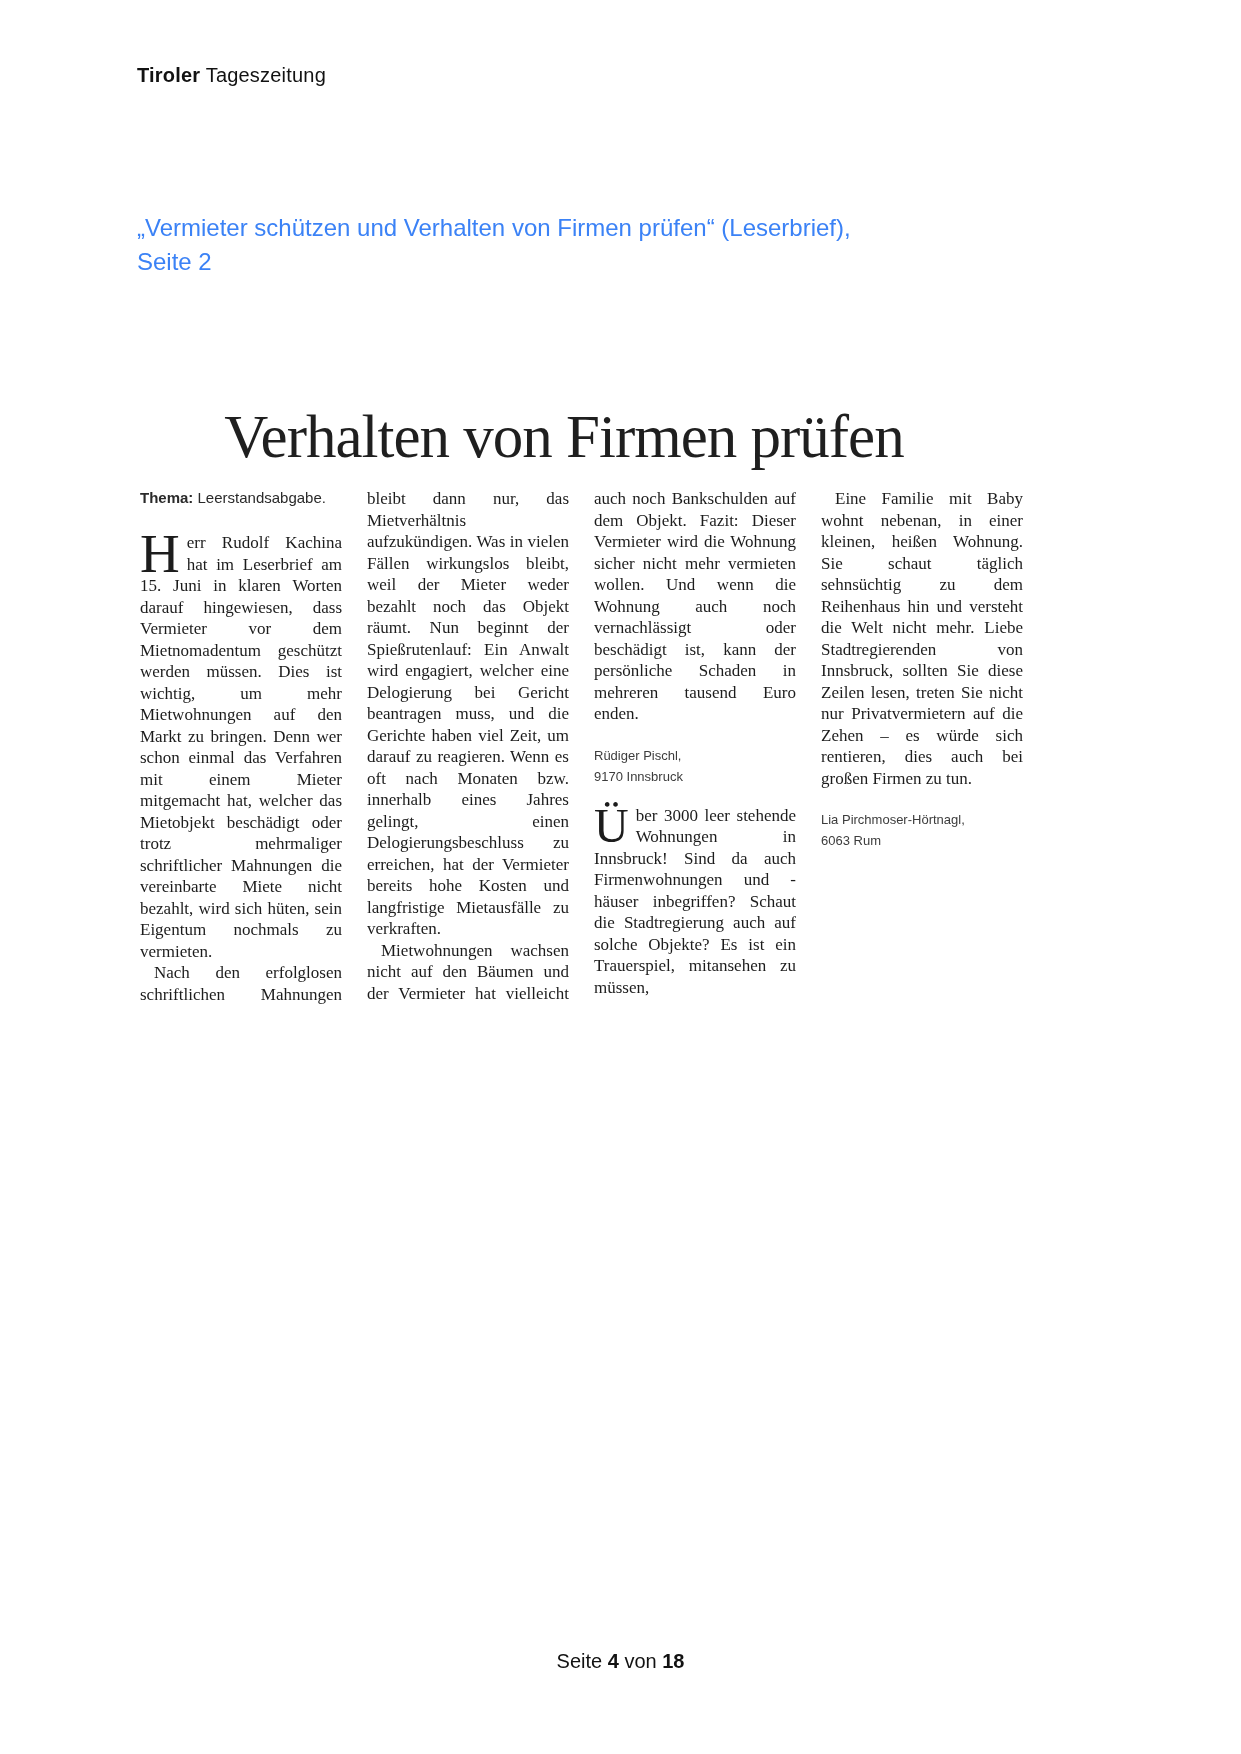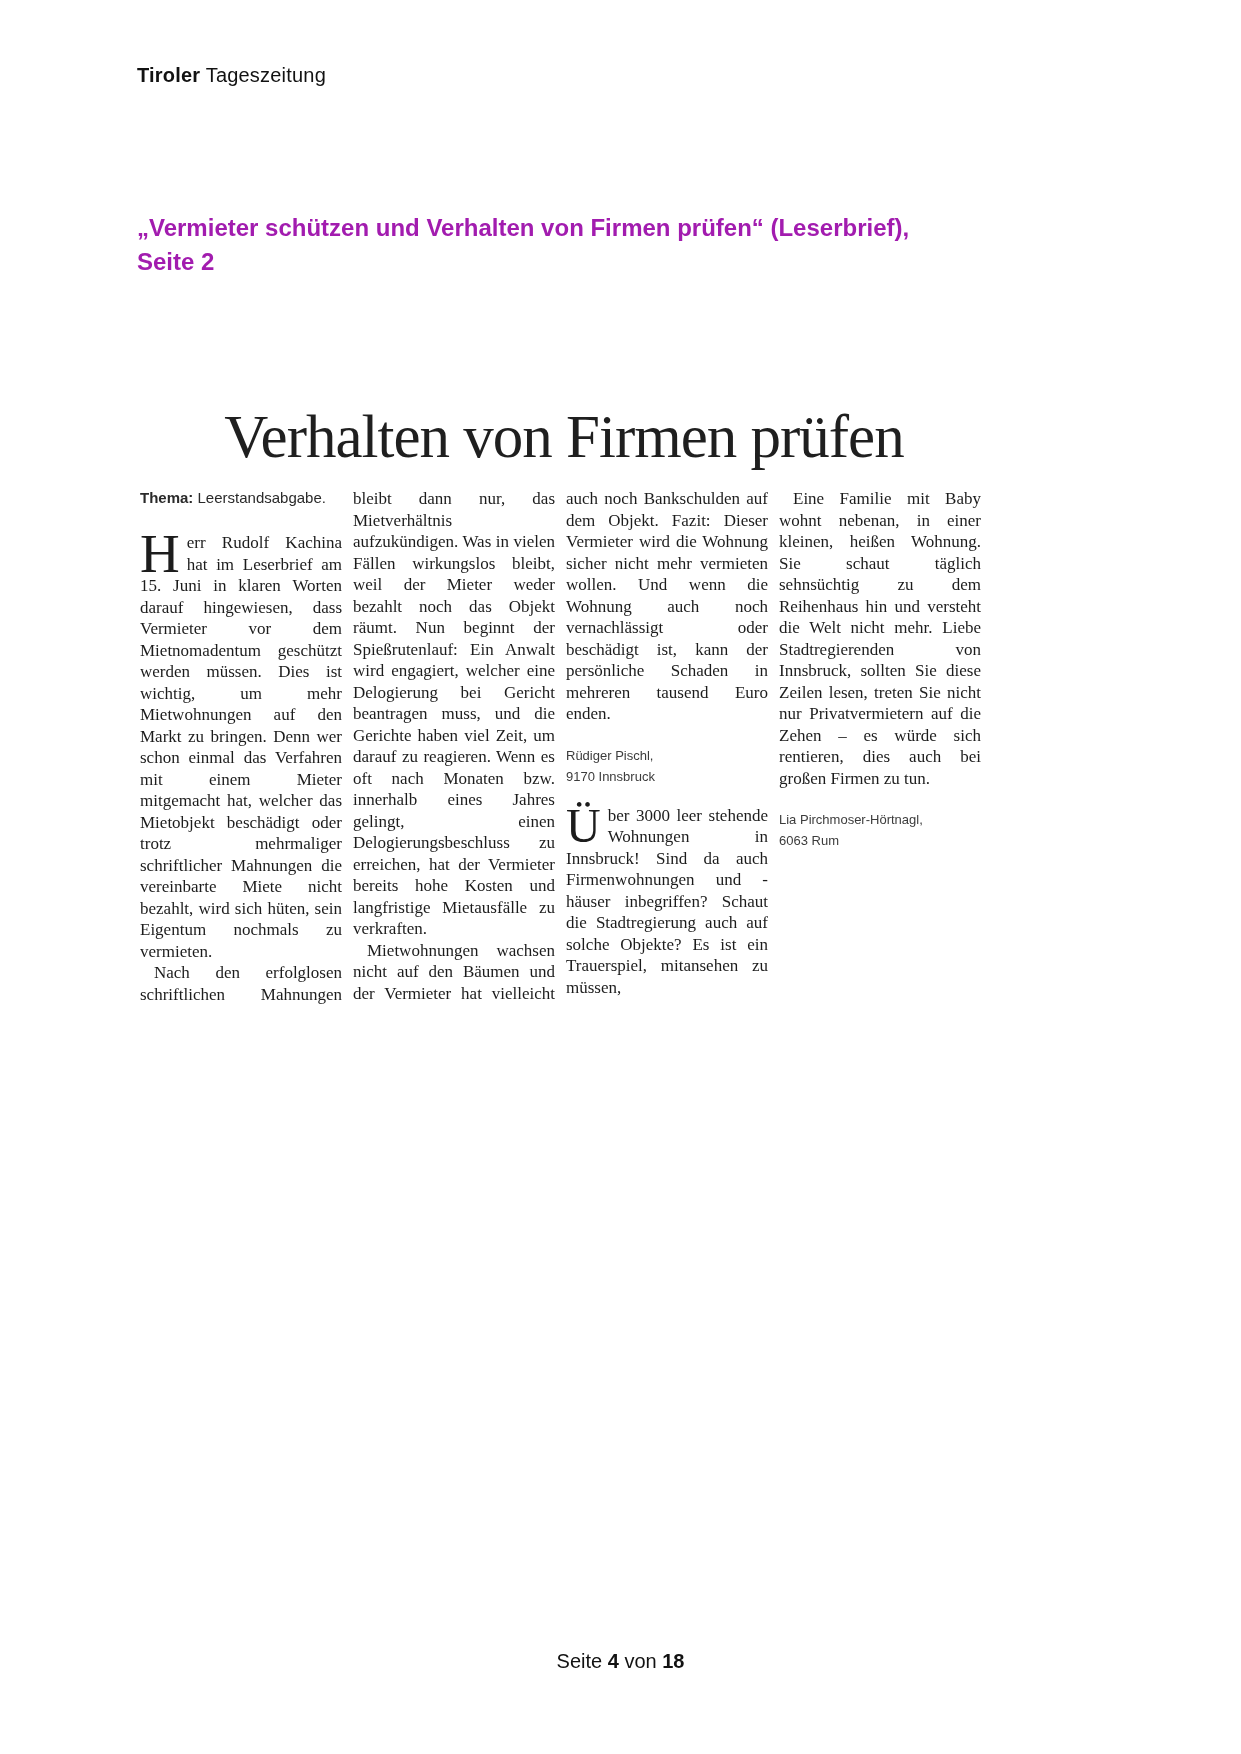--- a/index.html
+++ b/index.html
@@ -6,32 +6,32 @@
   body{
     width:1241px;height:1754px;position:relative;background:#ffffff;
     font-family:"Liberation Sans",sans-serif;color:#1b1b1b;overflow:hidden;
   }
   .masthead{
     position:absolute;left:137px;top:64px;font-size:20px;letter-spacing:.2px;color:#121212;
   }
   .masthead .mh-bold{font-weight:bold;}
   .ref-heading{
     position:absolute;left:137px;top:211px;width:950px;
-    font-size:24px;font-weight:bold;line-height:34px;color:#a21caf;
+    font-size:24px;font-weight:normal;line-height:34px;color:#3b82f6;
   }
   .clipping{
     position:absolute;left:140px;top:332px;width:848px;
   }
   .headline{
     font-family:"Liberation Serif",serif;font-weight:normal;
     font-size:61px;line-height:70px;text-align:center;color:#1f1f1f;
     letter-spacing:-1px;margin:0 0 16px 0;
   }
   .columns{
-    display:flex;gap:11px;align-items:flex-start;
+    display:flex;gap:25px;align-items:flex-start;
   }
   .col{
     width:202px;flex:0 0 202px;
     font-family:"Liberation Serif",serif;font-size:17px;line-height:21.5px;
     text-align:justify;color:#1c1c1c;
     hyphens:auto;-webkit-hyphens:auto;
   }
   .col p{margin:0;}
   .col p.indent{text-indent:14px;}
   .col p.cont{text-align-last:justify;}

